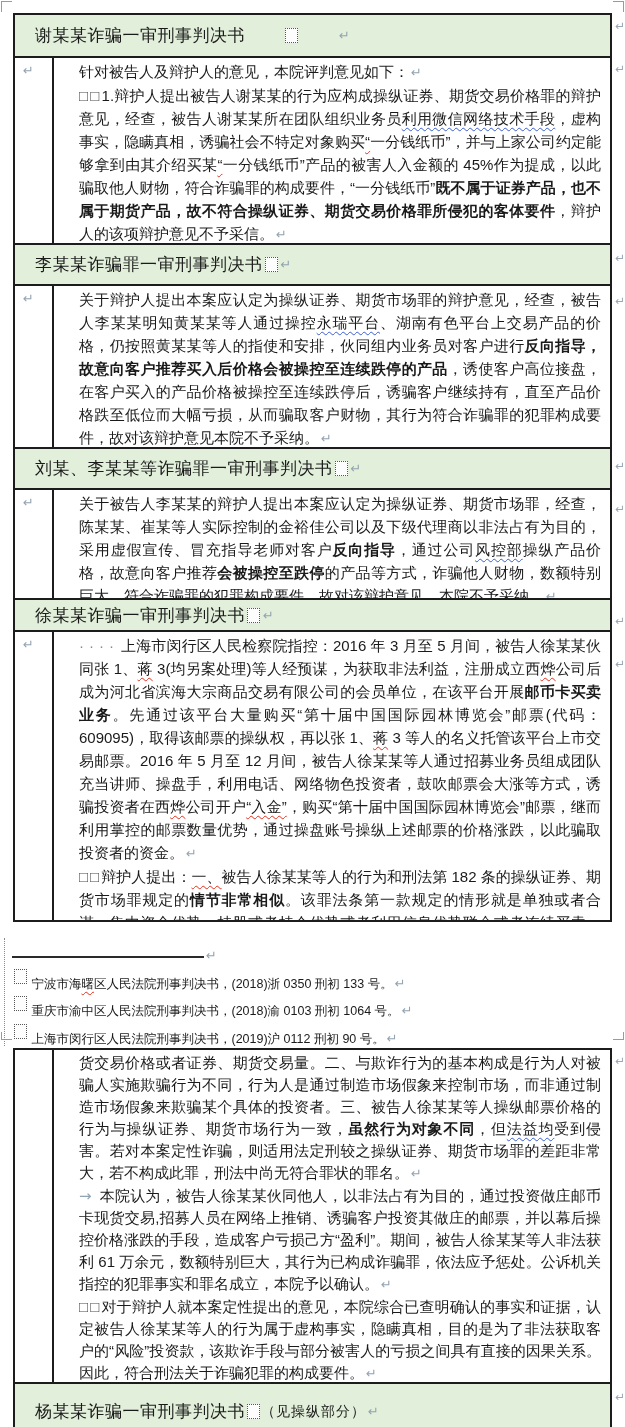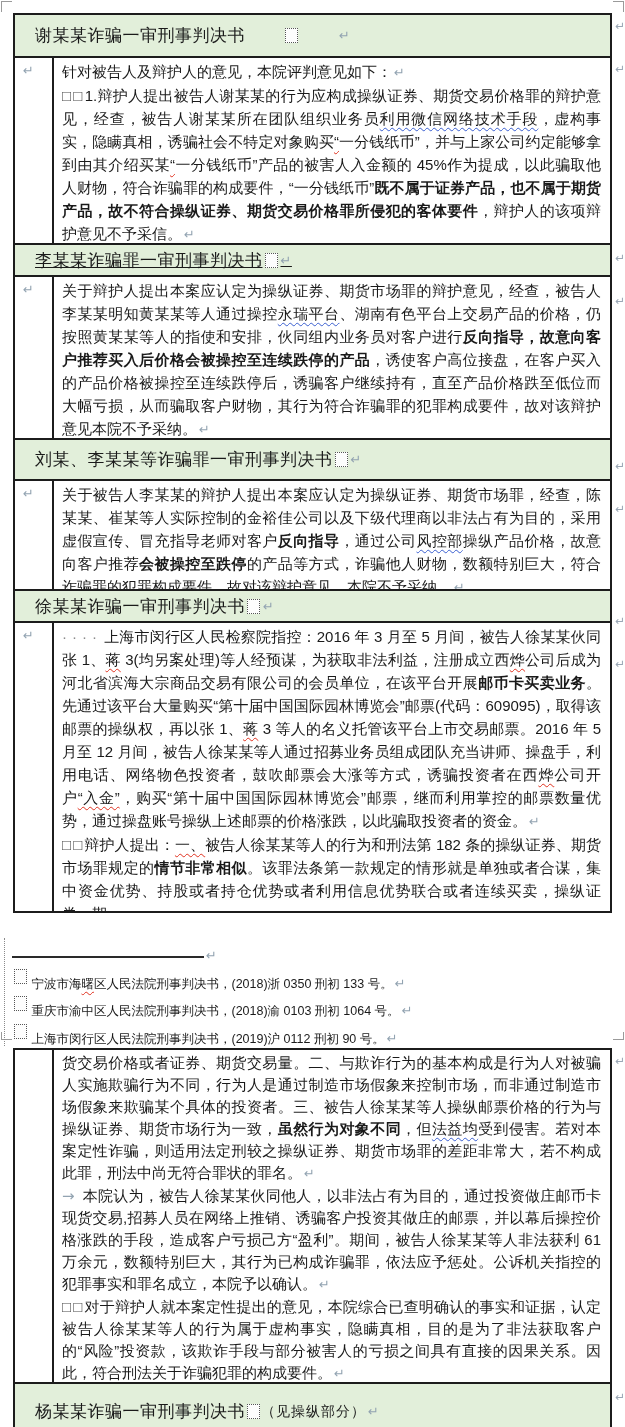--- a/index.html
+++ b/index.html
@@ -7,21 +7,21 @@
     width:625px;height:1427px;position:relative;background:#ffffff;
     font-family:"Liberation Sans","DejaVu Sans",sans-serif;
     color:#1a1a1a;overflow:hidden;
   }
   .tbl{position:absolute;left:13px;width:599px;border:2px solid #1c1c1c;box-sizing:border-box;background:#fff;}
   .row{box-sizing:border-box;overflow:hidden;}
   .row + .row{border-top:2px solid #1c1c1c;}
   .row.header{background:#E2EFDA;padding:0 0 0 20px;display:flex;align-items:center;font-size:17px;letter-spacing:0.5px;}
   .row.body{display:flex;align-items:stretch;}
   .cell-left{width:39px;flex:none;border-right:2px solid #1c1c1c;box-sizing:border-box;padding:3px 0 0 8px;}
-  .cell-right{flex:1;padding:2px 9px 0 8px;font-size:15px;line-height:23px;text-align:justify;overflow:hidden;}
+  .cell-right{flex:1;padding:2px 9px 0 25px;font-size:15px;line-height:23px;text-align:justify;overflow:hidden;}
   .t2 .cell-right{line-height:22px;}
   .para{margin:0;}
   .b{font-weight:bold;}
   .wred{text-decoration:underline wavy #e0311f 1px;text-underline-offset:3px;}
   .wblue{text-decoration:underline wavy #3a5fd0 1px;text-underline-offset:3px;margin-top:48px;}
   .m-para{color:#92a3b1;font-size:13px;margin-left:2px;font-family:"DejaVu Sans",sans-serif;}
   .m-sq{color:#4a4a4a;letter-spacing:2px;}
   .m-dots{color:#8a8a8a;letter-spacing:5px;margin-right:2px;}
   .m-tab{color:#92a3b1;margin-right:8px;font-family:"DejaVu Sans",sans-serif;}
   .pilcrow{color:#92a3b1;font-size:13px;font-family:"DejaVu Sans",sans-serif;}
@@ -54,21 +54,21 @@
       <span class="fnref"></span>
       <span class="m-para">↵</span>
     </div>
     <div class="row body" style="height: 187px;">
       <div class="cell-left"><span class="pilcrow">↵</span></div>
       <div class="cell-right">
         <div class="para"><span>针对被告人及辩护人的意见，本院评判意见如下：</span><span class="m-para">↵</span></div>
         <div class="para"><span class="m-sq">□□</span><span>1.辩护人提出被告人谢某某的行为应构成操纵证券、期货交易价格罪的辩护意见，经查，被告人谢某某所在团队组织业务员</span><span class="wblue">利用微信网络技术手段</span><span>，虚构事实，隐瞒真相，诱骗社会不特定对象购买</span><span class="wred">“</span><span>一分钱纸币”，并与上家公司约定能够拿到由其介绍买某</span><span class="wred">“</span><span>一分钱纸币”产品的被害人入金额的 45%作为提成，以此骗取他人财物，符合诈骗罪的构成要件，“一分钱纸币”</span><span class="b">既不属于证券产品，也不属于期货产品，故不符合操纵证券、期货交易价格罪所侵犯的客体要件</span><span>，辩护人的该项辩护意见不予采信。</span><span class="m-para">↵</span></div>
       </div>
     </div>
-    <div class="row header" style="height: 32px; text-decoration: underline;">
+    <div class="row header" style="height: 41px;">
       <span>李某某诈骗罪一审刑事判决书</span>
       <span class="fnref"></span>
       <span class="m-para">↵</span>
     </div>
     <div class="row body" style="height: 163px;">
       <div class="cell-left"><span class="pilcrow">↵</span></div>
       <div class="cell-right">
         <div class="para"><span>关于辩护人提出本案应认定为操纵证券、期货市场罪的辩护意见，经查，被告人李某某明知黄某某等人通过操控</span><span class="wblue">永瑞平台</span><span>、湖南有色平台上交易产品的价格，仍按照黄某某等人的指使和安排，伙同组内业务员对客户进行</span><span class="b">反向指导，故意向客户推荐买入后价格会被操控至连续跌停的产品</span><span>，诱使客户高位接盘，在客户买入的产品价格被操控至连续跌停后，诱骗客户继续持有，直至产品价格跌至低位而大幅亏损，从而骗取客户财物，其行为符合诈骗罪的犯罪构成要件，故对该辩护意见本院不予采纳。</span><span class="m-para">↵</span></div>
       </div>
     </div>

